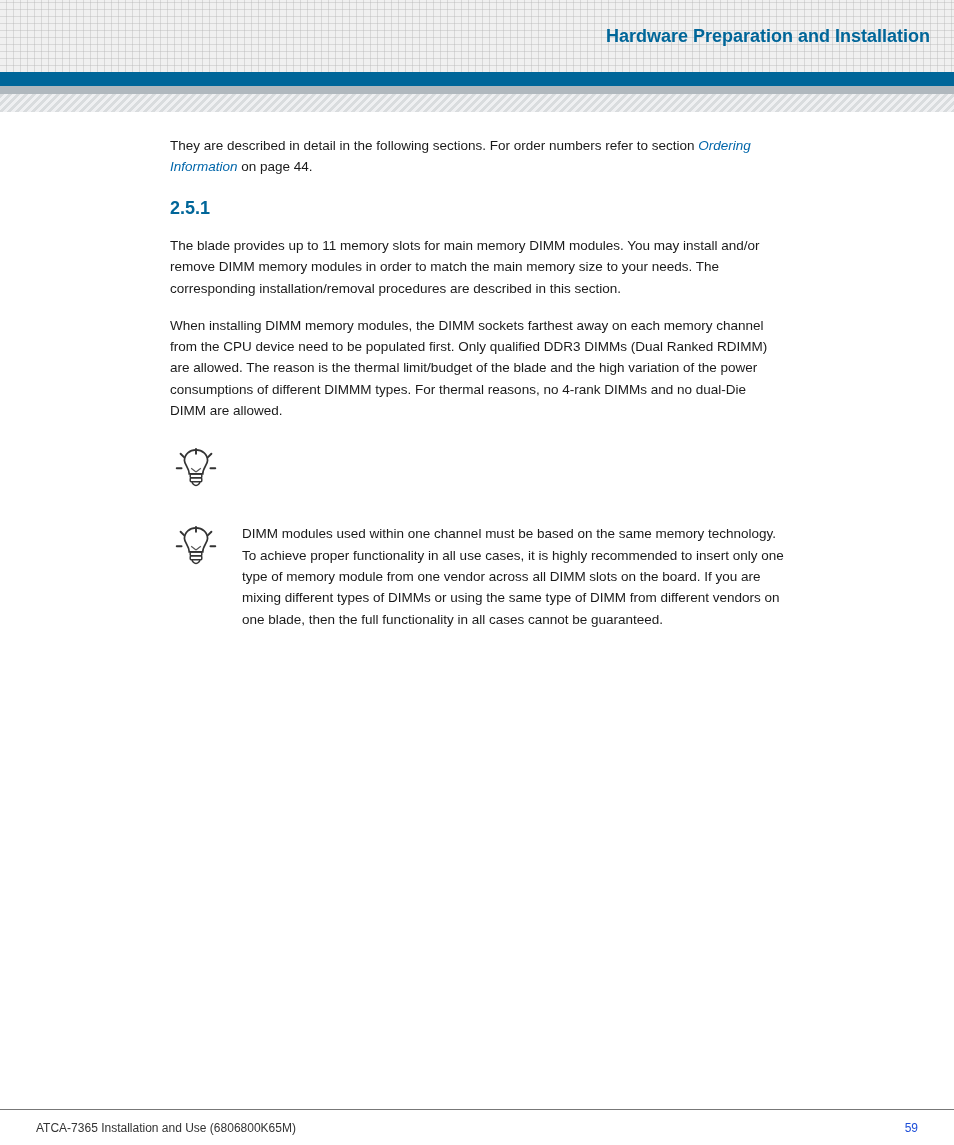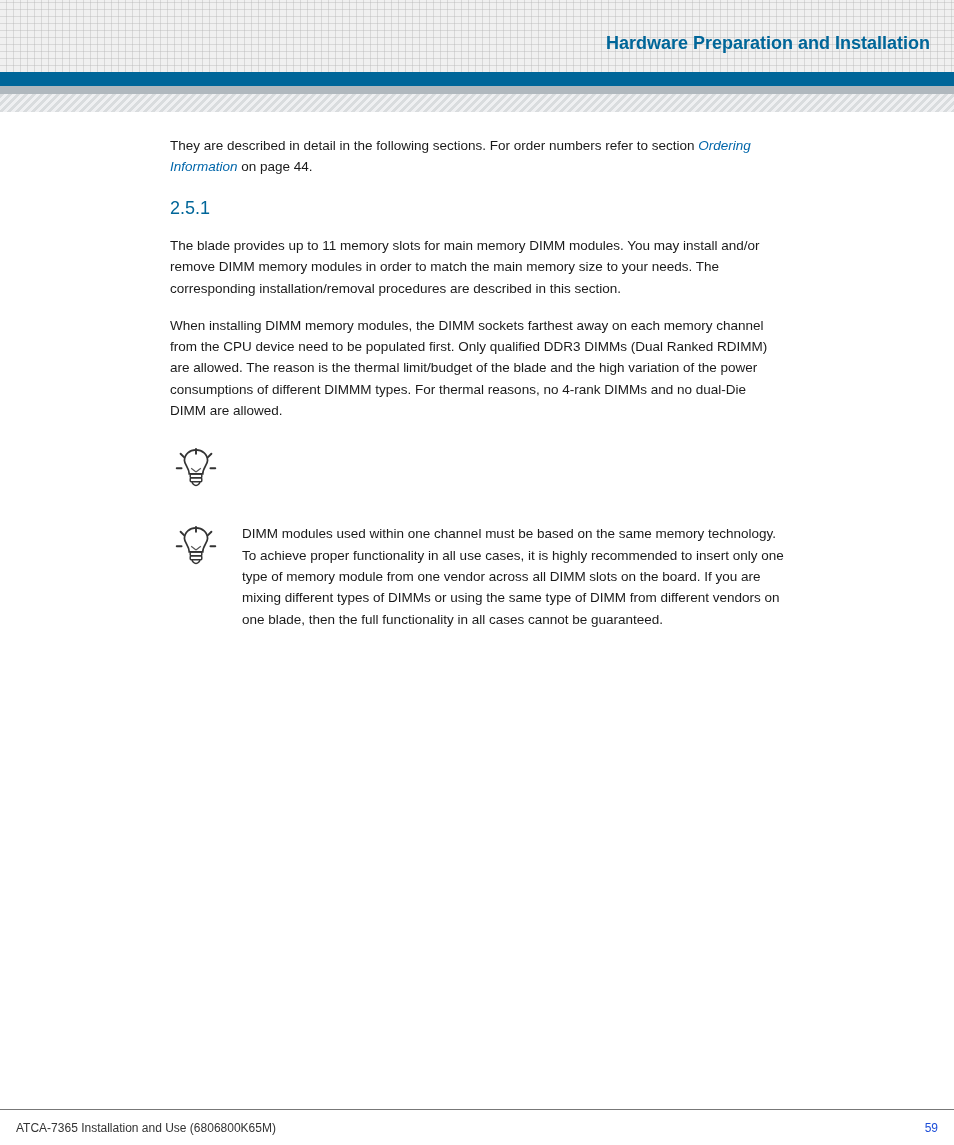--- a/index.html
+++ b/index.html
@@ -39,21 +39,21 @@
           0deg,
           transparent,
           transparent 6px,
           rgba(180,180,180,0.4) 6px,
           rgba(180,180,180,0.4) 7px
         );
     }
 
     .header-title-bar {
       position: absolute;
-      top: 7px;
+      top: 0;
       right: 0;
       width: 100%;
       height: 72px;
       display: flex;
       align-items: center;
       justify-content: flex-end;
       padding-right: 24px;
     }
 
     .header-title {
@@ -110,21 +110,21 @@
     .section-heading {
       display: flex;
       align-items: baseline;
       gap: 20px;
       margin-bottom: 16px;
       margin-top: 20px;
     }
 
     .section-number {
       font-size: 18px;
-      font-weight: normal;
+      font-weight: bold;
       color: #006699;
       min-width: 60px;
     }
 
     .section-title {
       font-size: 20px;
       font-weight: bold;
       color: #006699;
     }
 
@@ -170,21 +170,21 @@
     .footer {
       position: absolute;
       bottom: 0;
       left: 0;
       right: 0;
       height: 36px;
       border-top: 1.5px solid #777;
       display: flex;
       align-items: center;
       justify-content: space-between;
-      padding: 0 16px;
+      padding: 0 36px;
     }
 
     .footer-left {
       font-size: 12px;
       color: #333;
     }
 
     .footer-right {
       font-size: 12px;
       color: #1d4ed8;

